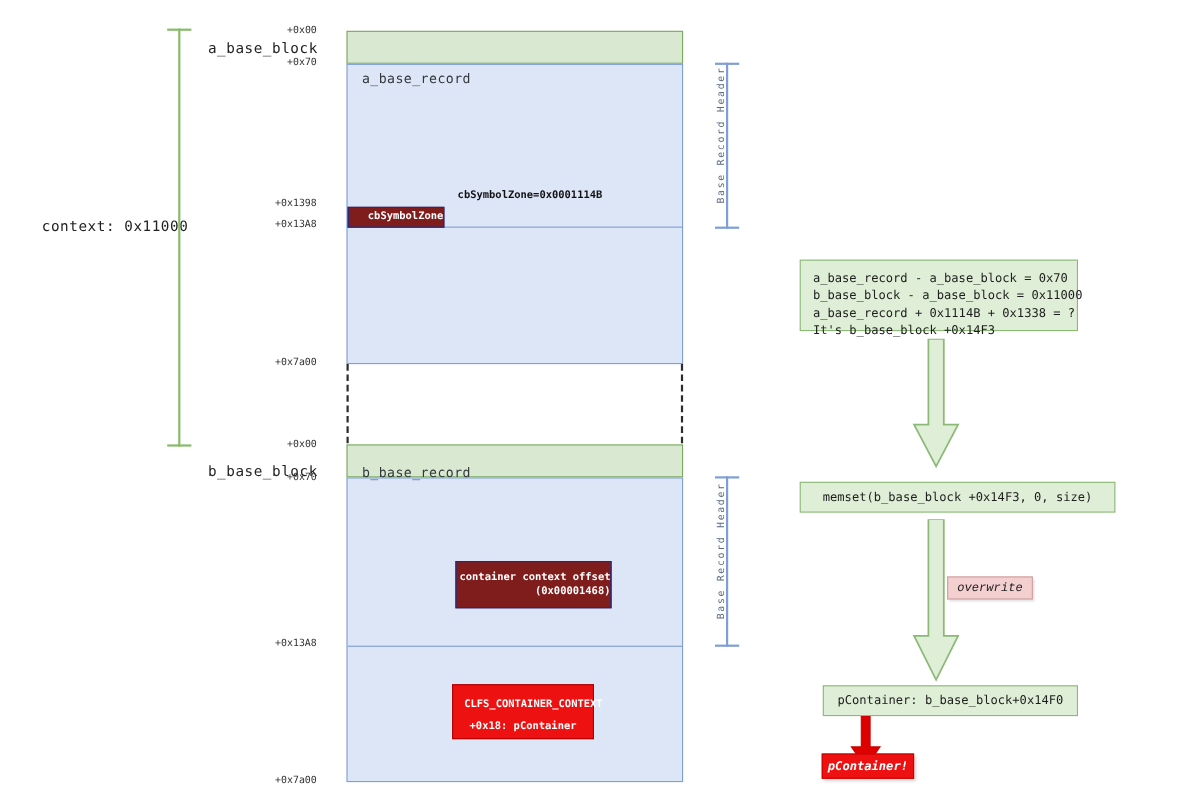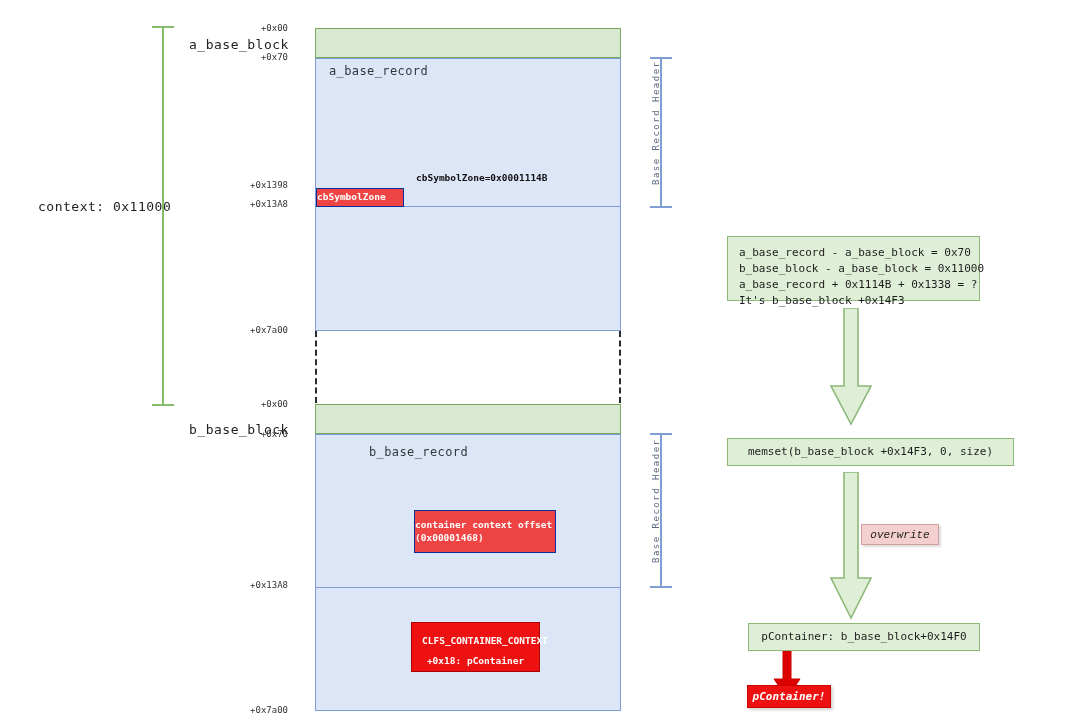--- a/index.html
+++ b/index.html
@@ -56,29 +56,29 @@
   }
   .gap-dashed-l {
     border-left: 2px dashed #2b2b2b;
   }
   .gap-dashed-r {
     border-left: 2px dashed #2b2b2b;
   }
 
   
   .box-blue {
-    background: #ef4444;
+    background: #7f1d1d;
     border: 1px solid #0a2f9e;
     box-sizing: border-box;
     color: #ffffff;
     font-family: "DejaVu Sans Mono", monospace;
     font-weight: bold;
     font-size: 9.5px;
     display: flex;
-    align-items: flex-start;
+    align-items: flex-end;
     justify-content: center;
     flex-direction: column;
     text-align: center;
     line-height: 1.35;
   }
   .box-red {
     background: #ee1111;
     border: 1px solid #aa0000;
     box-sizing: border-box;
     color: #ffffff;
@@ -202,21 +202,21 @@
 <div class="abs lbl-offset" style="left:238px; top:580px; width:50px;">+0x13A8</div>
 <div class="abs lbl-offset" style="left:374px; top:615px; width:44px;">+0x14D8</div>
 <div class="abs lbl-offset" style="left:238px; top:705px; width:50px;">+0x7a00</div>
 
 <div class="abs mem-col-green" style="left:315px; top:404px; width:306px; height:30px;"></div>
 
 <div class="abs mem-col-blue" style="left:315px; top:434px; width:306px; height:277px;"></div>
 
 <div class="abs rule-blue" style="left:316px; top:587px; width:304px;"></div>
 
-<div class="abs lbl-record" style="left:329px; top:445px;margin-left:40px;">b_base_record</div>
+<div class="abs lbl-record" style="left:329px; top:423px;">b_base_record</div>
 
 <div class="abs box-blue" style="left:414px; top:510px; width:142px; height:43px;">
   <span>container context offset</span>
   <span>(0x00001468)</span>
 </div>
 
 <div class="abs box-red" style="left:411px; top:622px; width:129px; height:50px;">
   <div>CLFS_CONTAINER_CONTEXT</div>
   <div>+0x18: pContainer</div>
 </div>

